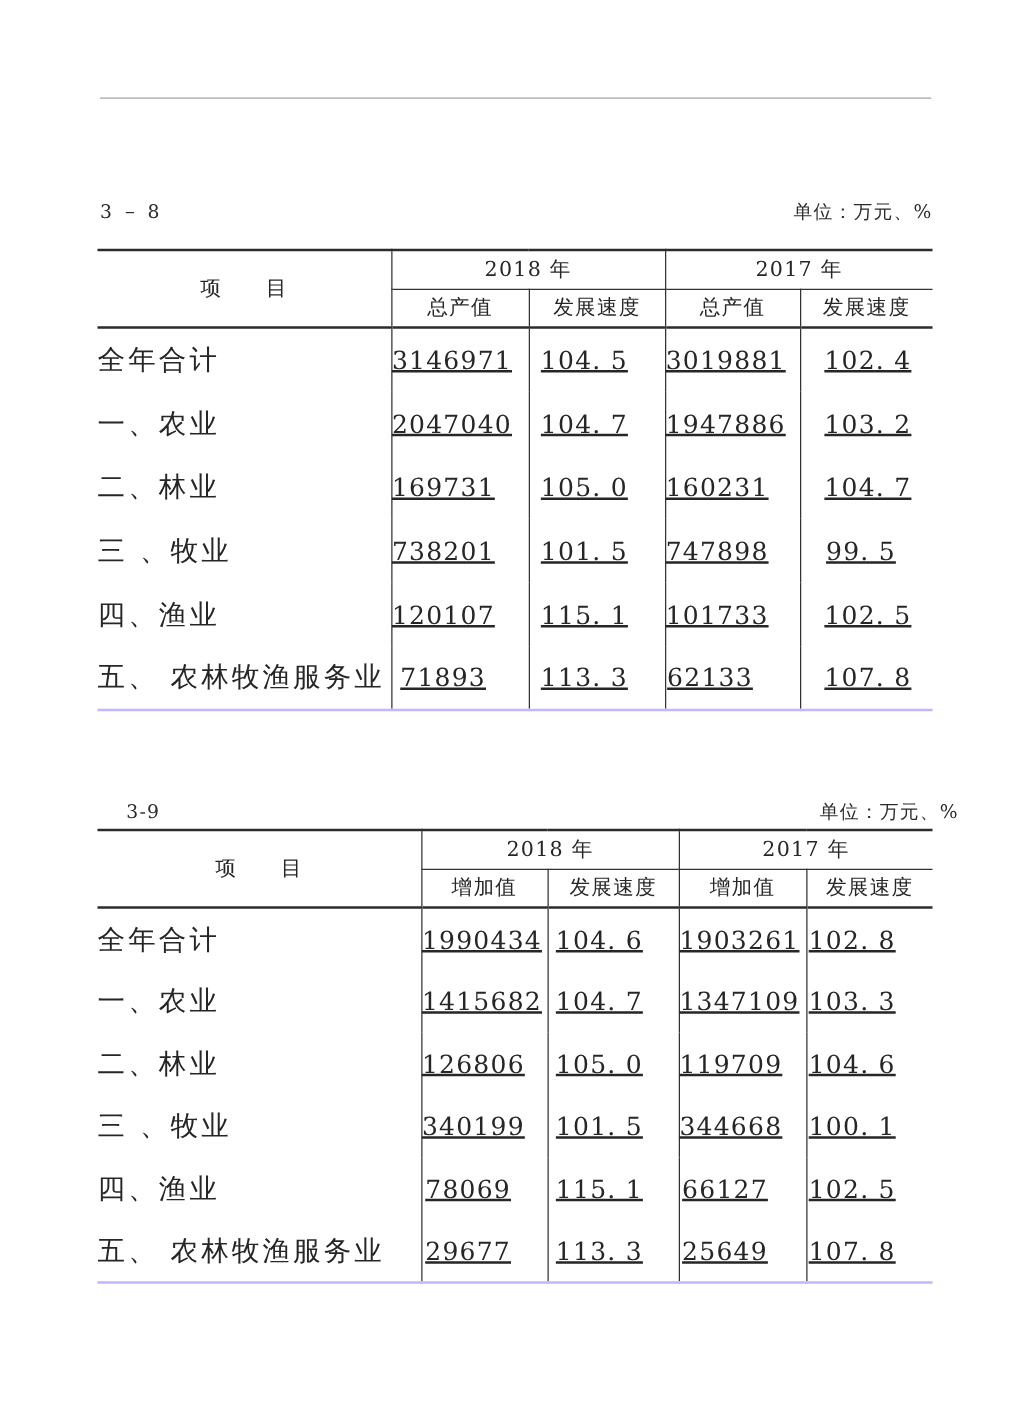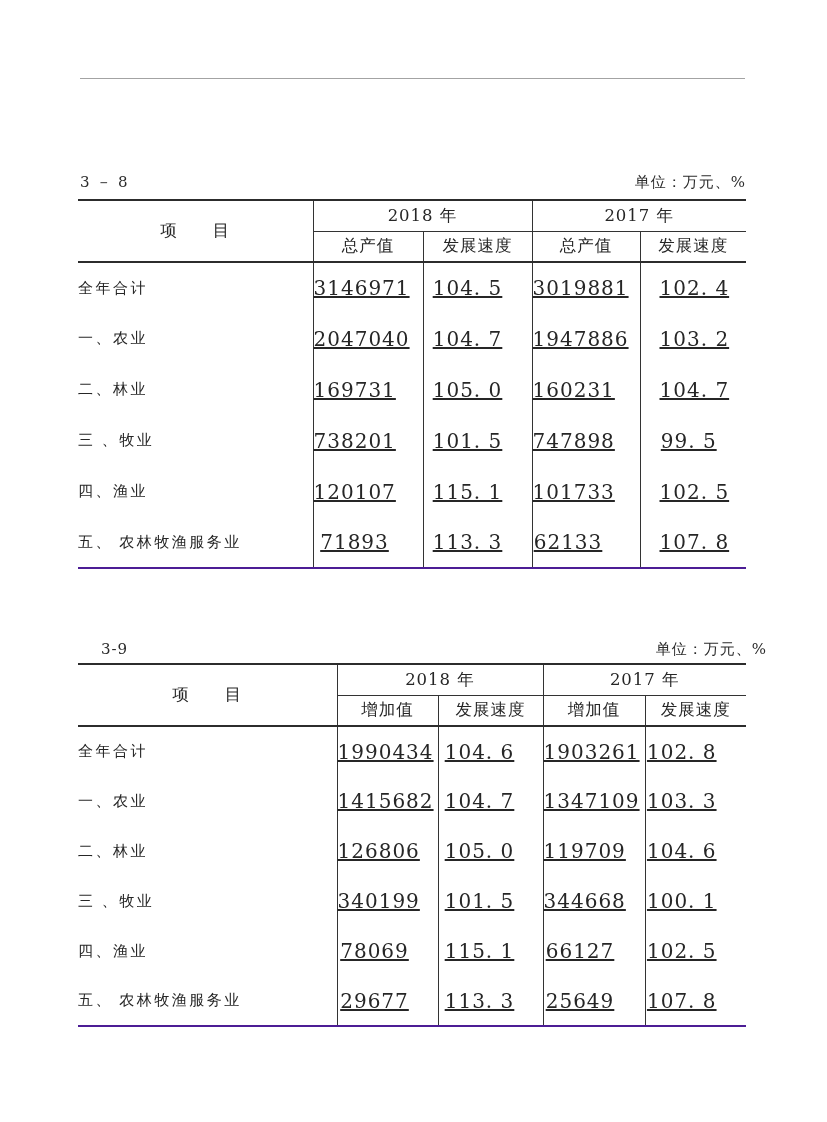--- a/index.html
+++ b/index.html
@@ -13,28 +13,28 @@
   }
   .page-rule {
     position:absolute; top:78px; left:80px; width:665px; height:1px;
     background:#a3a3a3;
   }
   .cap {
     position:absolute; left:80px; width:666px;
     display:flex; justify-content:space-between; align-items:baseline;
     font-size:15px; letter-spacing:1px; color:#2b2b2b;
   }
-  #cap1 { top:173px;align-items:flex-end; }
+  #cap1 { top:160px;align-items:flex-end; }
   #cap2 { top:640px;margin-left:21px; }
 
   table.stat-table {
     position:absolute; left:78px; width:668px;
     border-collapse:collapse; table-layout:fixed;
     border-top:2px solid #2c2c2c;
-    border-bottom:2px solid #4c1d95;
+    border-bottom:2px solid #c4b5fd;
   }
   #t1 { top:199px; }
   #t2 { top:663px; }
 
   .stat-table th, .stat-table td {
     padding:0; font-weight:normal; vertical-align:middle;
     color:#262626;
   }
   .br  { border-right:1px solid #333333; }
   .yb  { border-bottom:1px solid #333333;margin-top:20px; }   
@@ -43,23 +43,22 @@
   .stat-table thead th { font-size:16.5px; letter-spacing:1px; text-align:center; }
   .item-h { letter-spacing:0; }
 
   #t1 thead tr { height:31px; }
   #t2 thead tr { height:31px; }
   #t1 tbody tr { height:51px; }
   #t2 tbody tr { height:50px; }
 
   .item-cell {
     text-align:left; padding-left:27px;
-    font-size:15px; letter-spacing:2.5px;
+    font-size:22px; letter-spacing:2.5px;
     white-space:pre;
-    font-family:Liberation Serif, serif;
   }
   .num {
     text-align:center; font-size:20px; letter-spacing:1px;
     white-space:pre;
     text-decoration:underline;
   }
   
   #t1 .c2 { padding-right:27px; }
   #t1 .c3 { padding-right:20px; }
   #t1 .c4 { padding-right:36px; }

